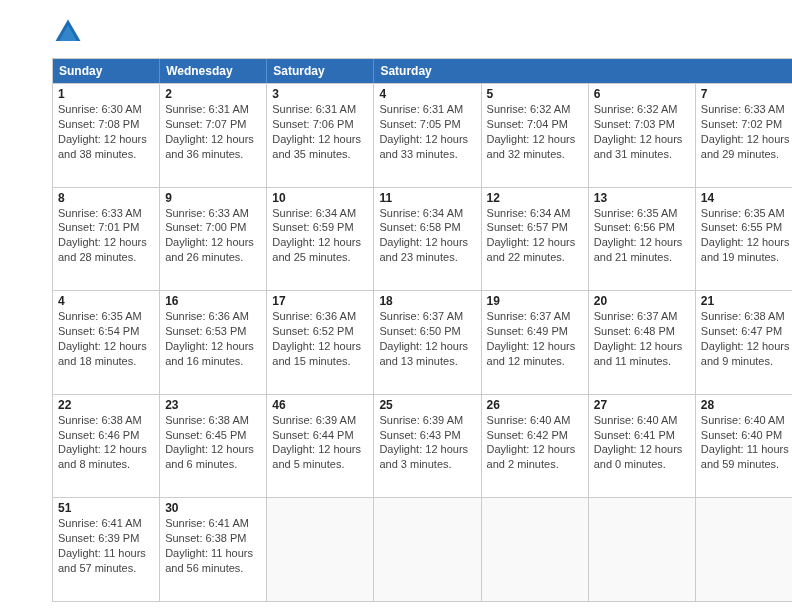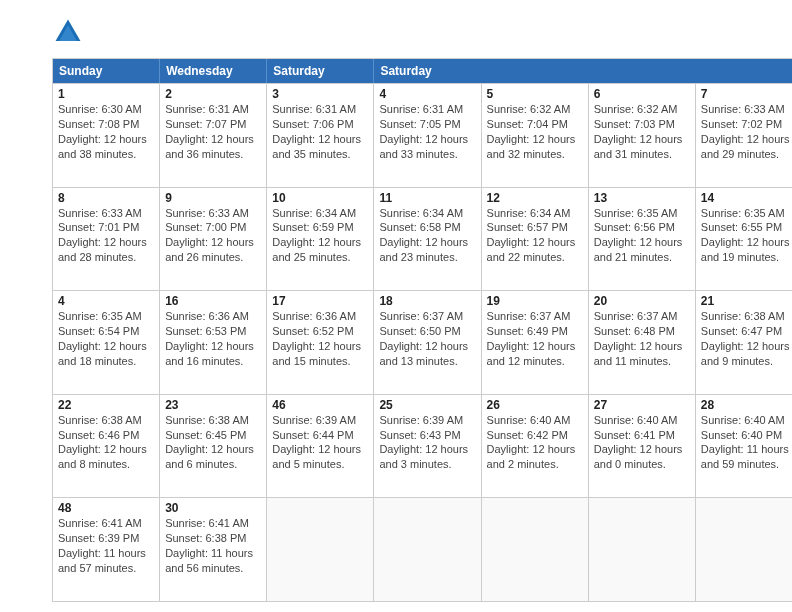--- a/index.html
+++ b/index.html
@@ -342,21 +342,21 @@
           <div class="cal-cell">
             <span class="day-num">28</span>
             <div class="day-info" style="white-space: pre-line;">Sunrise: 6:40 AM
 Sunset: 6:40 PM
 Daylight: 11 hours
 and 59 minutes.</div>
           </div>
         </div>
         <div class="cal-week">
           <div class="cal-cell">
-            <span class="day-num">48</span>
+            <span class="day-num">51</span>
             <div class="day-info" style="white-space: pre-line;">Sunrise: 6:41 AM
 Sunset: 6:39 PM
 Daylight: 11 hours
 and 57 minutes.</div>
           </div>
           <div class="cal-cell">
             <span class="day-num">30</span>
             <div class="day-info" style="white-space: pre-line;">Sunrise: 6:41 AM
 Sunset: 6:38 PM
 Daylight: 11 hours

